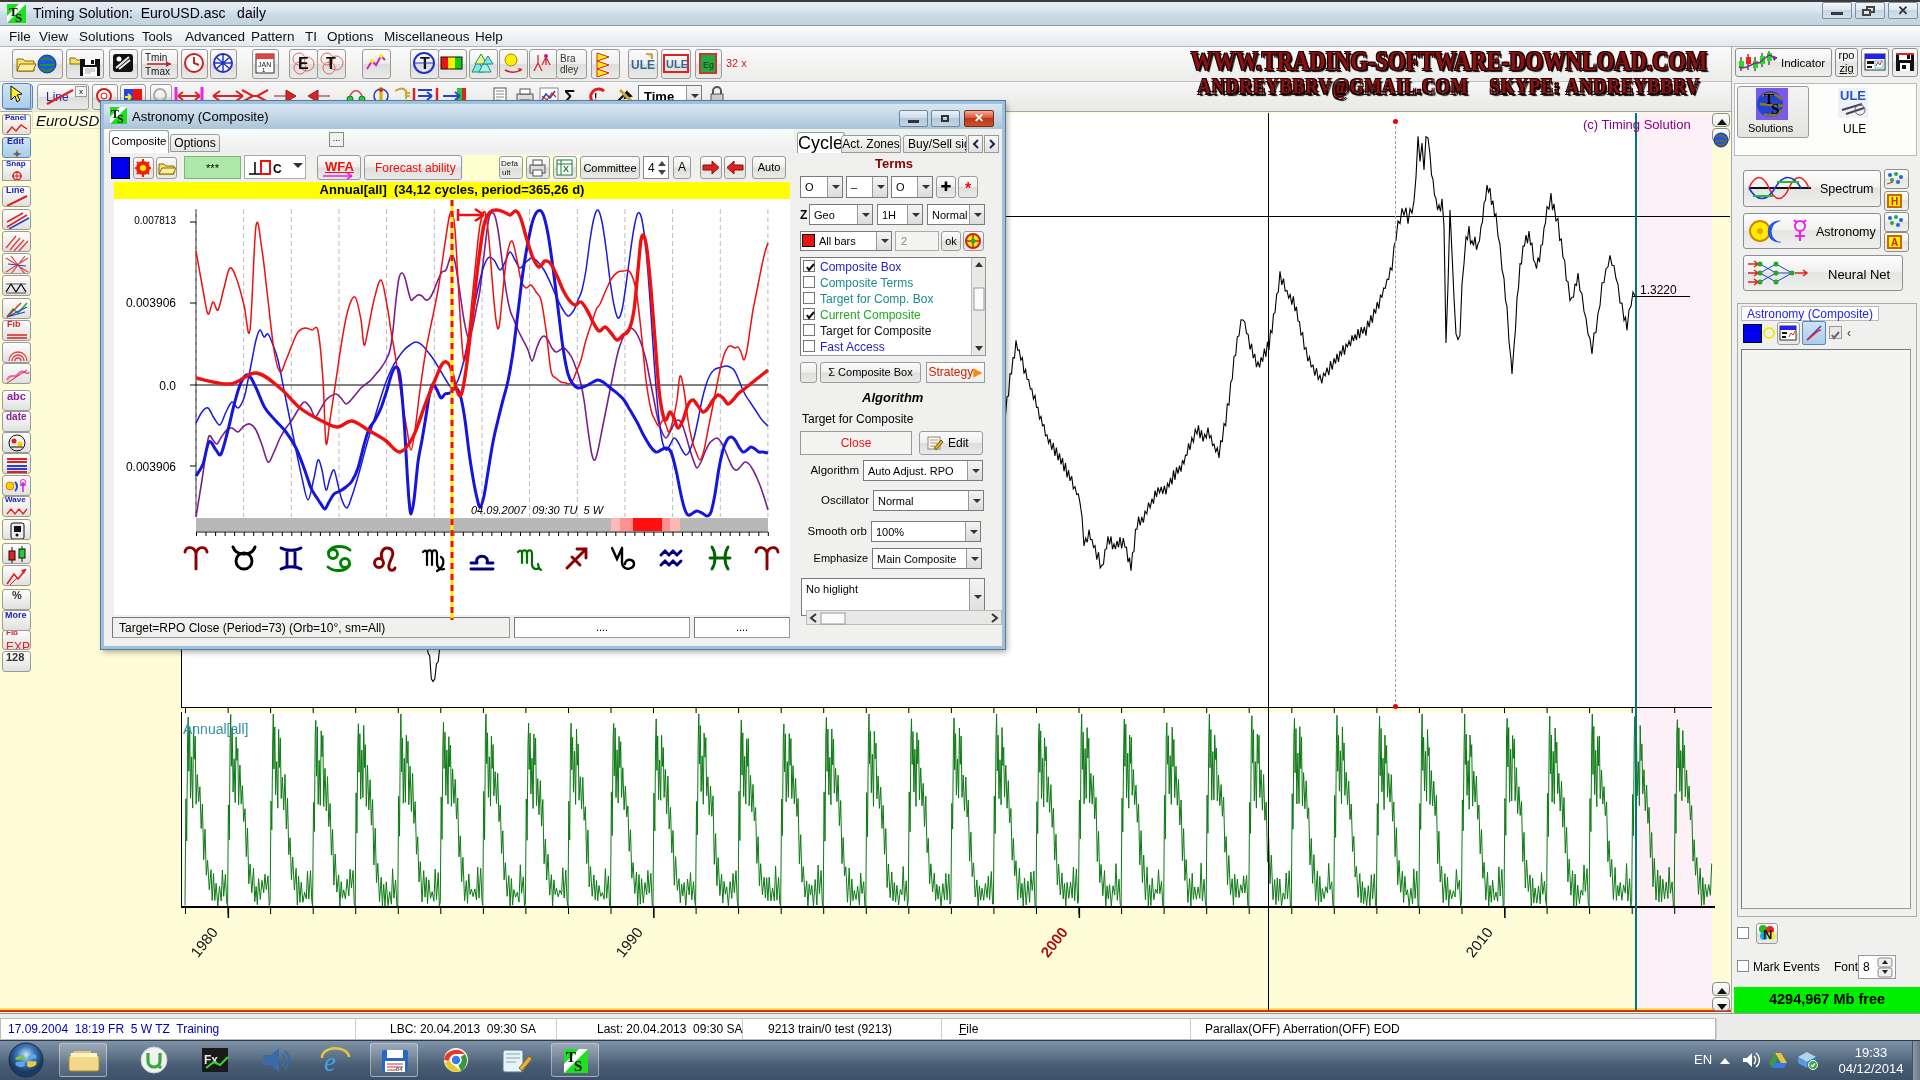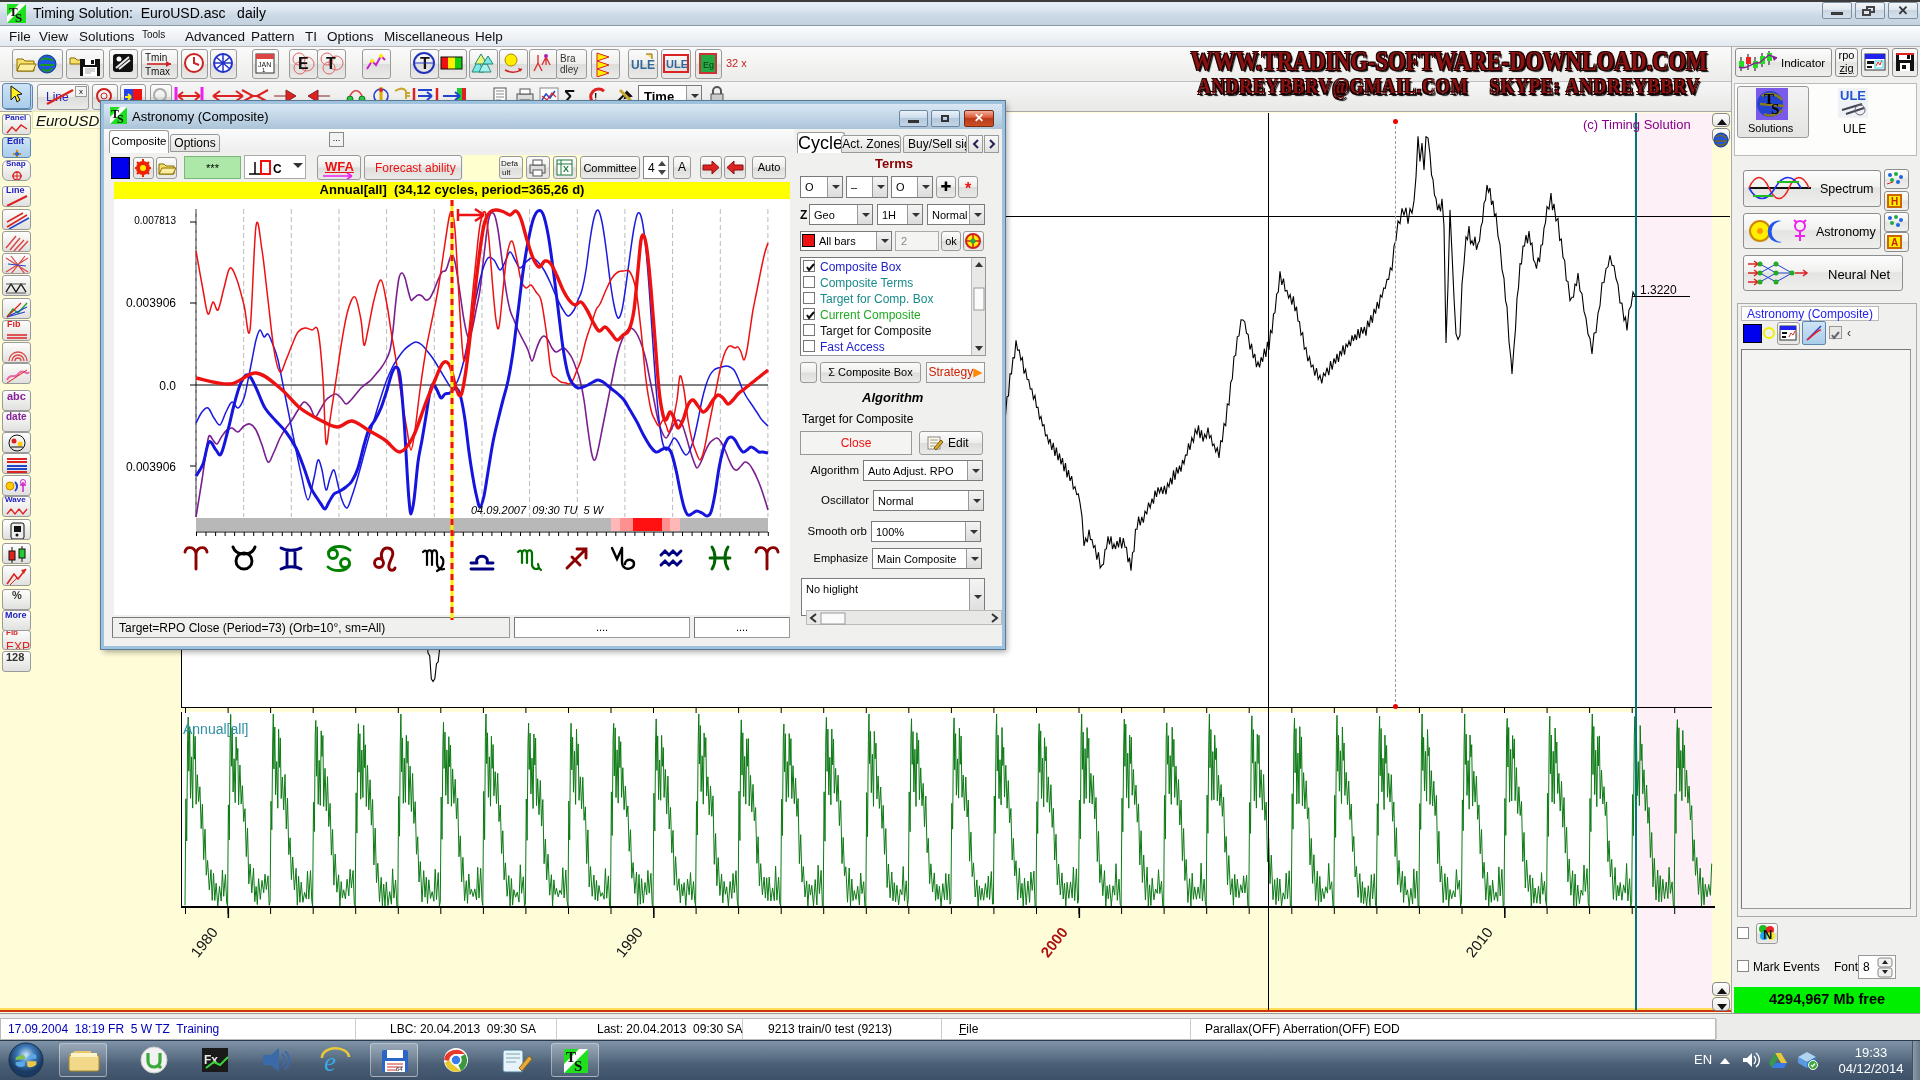--- a/index.html
+++ b/index.html
@@ -27,21 +27,21 @@
 <div class="abs" style="left:1855px;top:2px;width:30px;height:17px;background:linear-gradient(#f4f7fa,#dfe8f0 45%,#c9d6e2 50%,#d5e0ea);border:1px solid #7e8fa0;border-radius:2px">
       <div class="abs" style="left:10px;top:3px;width:9px;height:7px;border:2px solid #444"></div>
       <div class="abs" style="left:6px;top:6px;width:9px;height:7px;border:2px solid #444;background:#dde6ee"></div>
     </div>
 <div class="abs" style="left:1888px;top:2px;width:30px;height:17px;background:linear-gradient(#f4f7fa,#dfe8f0 45%,#c9d6e2 50%,#d5e0ea);border:1px solid #7e8fa0;border-radius:2px;color:#333;font-weight:bold;font-size:13px;text-align:center;line-height:15px">✕</div>
 </div>
 <div class="abs" style="left:0;top:26px;width:1920px;height:21px;background:linear-gradient(#fdfdfe,#f0f3f7 50%,#e2e8ef);border-bottom:1px solid #b5b5b5">
     <div class="abs" style="left:9px;top:3px;font-size:13.5px;color:#111">File</div>
     <div class="abs" style="left:39px;top:3px;font-size:13.5px;color:#111">View</div>
     <div class="abs" style="left:79px;top:3px;font-size:13.5px;color:#111">Solutions</div>
-    <div class="abs" style="left:142px;top:3px;font-size:10px;color:#111">Tools</div>
+    <div class="abs" style="left:142px;top:3px;font-size:13px;color:#111">Tools</div>
     <div class="abs" style="left:185px;top:3px;font-size:13.5px;color:#111">Advanced</div>
     <div class="abs" style="left:251px;top:3px;font-size:13.5px;color:#111">Pattern</div>
     <div class="abs" style="left:305px;top:3px;font-size:13.5px;color:#111">TI</div>
     <div class="abs" style="left:327px;top:3px;font-size:13.5px;color:#111">Options</div>
     <div class="abs" style="left:384px;top:3px;font-size:13.5px;color:#111">Miscellaneous</div>
     <div class="abs" style="left:475px;top:3px;font-size:13.5px;color:#111">Help</div>
   </div>
 <div class="abs" style="left:0;top:47px;width:1920px;height:35px;background:linear-gradient(#fafafa,#ececea);border-bottom:1px solid #c0c0c0"></div>
 <div class="abs" style="left:0;top:82px;width:1734px;height:30px;background:linear-gradient(#f6f6f6,#e8e8e6);border-bottom:1px solid #a8a8a8"></div>
 <div class="tbtn" style="left:12px;top:49px;width:51px;height:30px">
@@ -308,21 +308,21 @@
       <path d="M4,18 L9,12 L13,16 L18,10 L24,14" stroke="#dd2222" stroke-width="1.5" fill="none"></path>
     </svg>
   </div>
 <div class="abs" style="left:2px;top:137px;width:29px;height:21px;background:linear-gradient(#cfe3f5,#a9cdec);border:1px solid #5f87ad;border-radius:3px;overflow:hidden">
     <span style="position:absolute;left:4px;top:-2px;font-size:9px;color:#2222bb;font-weight:bold">Edit</span>
     <svg style="position:absolute;left:0;top:0" width="29" height="21">
       <path d="M10,16 h8 M14,12 v8" stroke="#dd8800" stroke-width="2"></path>
       <circle cx="14" cy="16" r="2" fill="#2266dd"></circle>
     </svg>
   </div>
-<div class="abs" style="left:2px;top:160px;width:29px;height:21px;background:linear-gradient(#fdfdfd,#ececea 60%,#e0e0de);border:1px solid #9a9a9a;border-radius:6px;overflow:hidden">
+<div class="abs" style="left:2px;top:160px;width:29px;height:21px;background:linear-gradient(#fdfdfd,#ececea 60%,#e0e0de);border:1px solid #9a9a9a;border-radius:0;overflow:hidden">
     <span style="position:absolute;left:3px;top:-2px;font-size:8px;color:#2222bb;font-weight:bold">Snap</span>
     <svg style="position:absolute;left:0;top:0" width="29" height="21">
       <circle cx="14" cy="15" r="4" fill="none" stroke="#dd2222" stroke-width="1.5"></circle>
       <path d="M14,10 v10 M9,15 h10" stroke="#dd2222"></path>
     </svg>
   </div>
 <div class="abs" style="left:2px;top:186px;width:29px;height:21px;background:linear-gradient(#fdfdfd,#ececea 60%,#e0e0de);border:1px solid #9a9a9a;border-radius:3px;overflow:hidden">
     <span style="position:absolute;left:3px;top:-2px;font-size:9px;color:#2222bb;font-weight:bold">Line</span>
     <svg style="position:absolute;left:0;top:0" width="29" height="21">
       <path d="M4,19 L24,9" stroke="#dd2222" stroke-width="2"></path>

